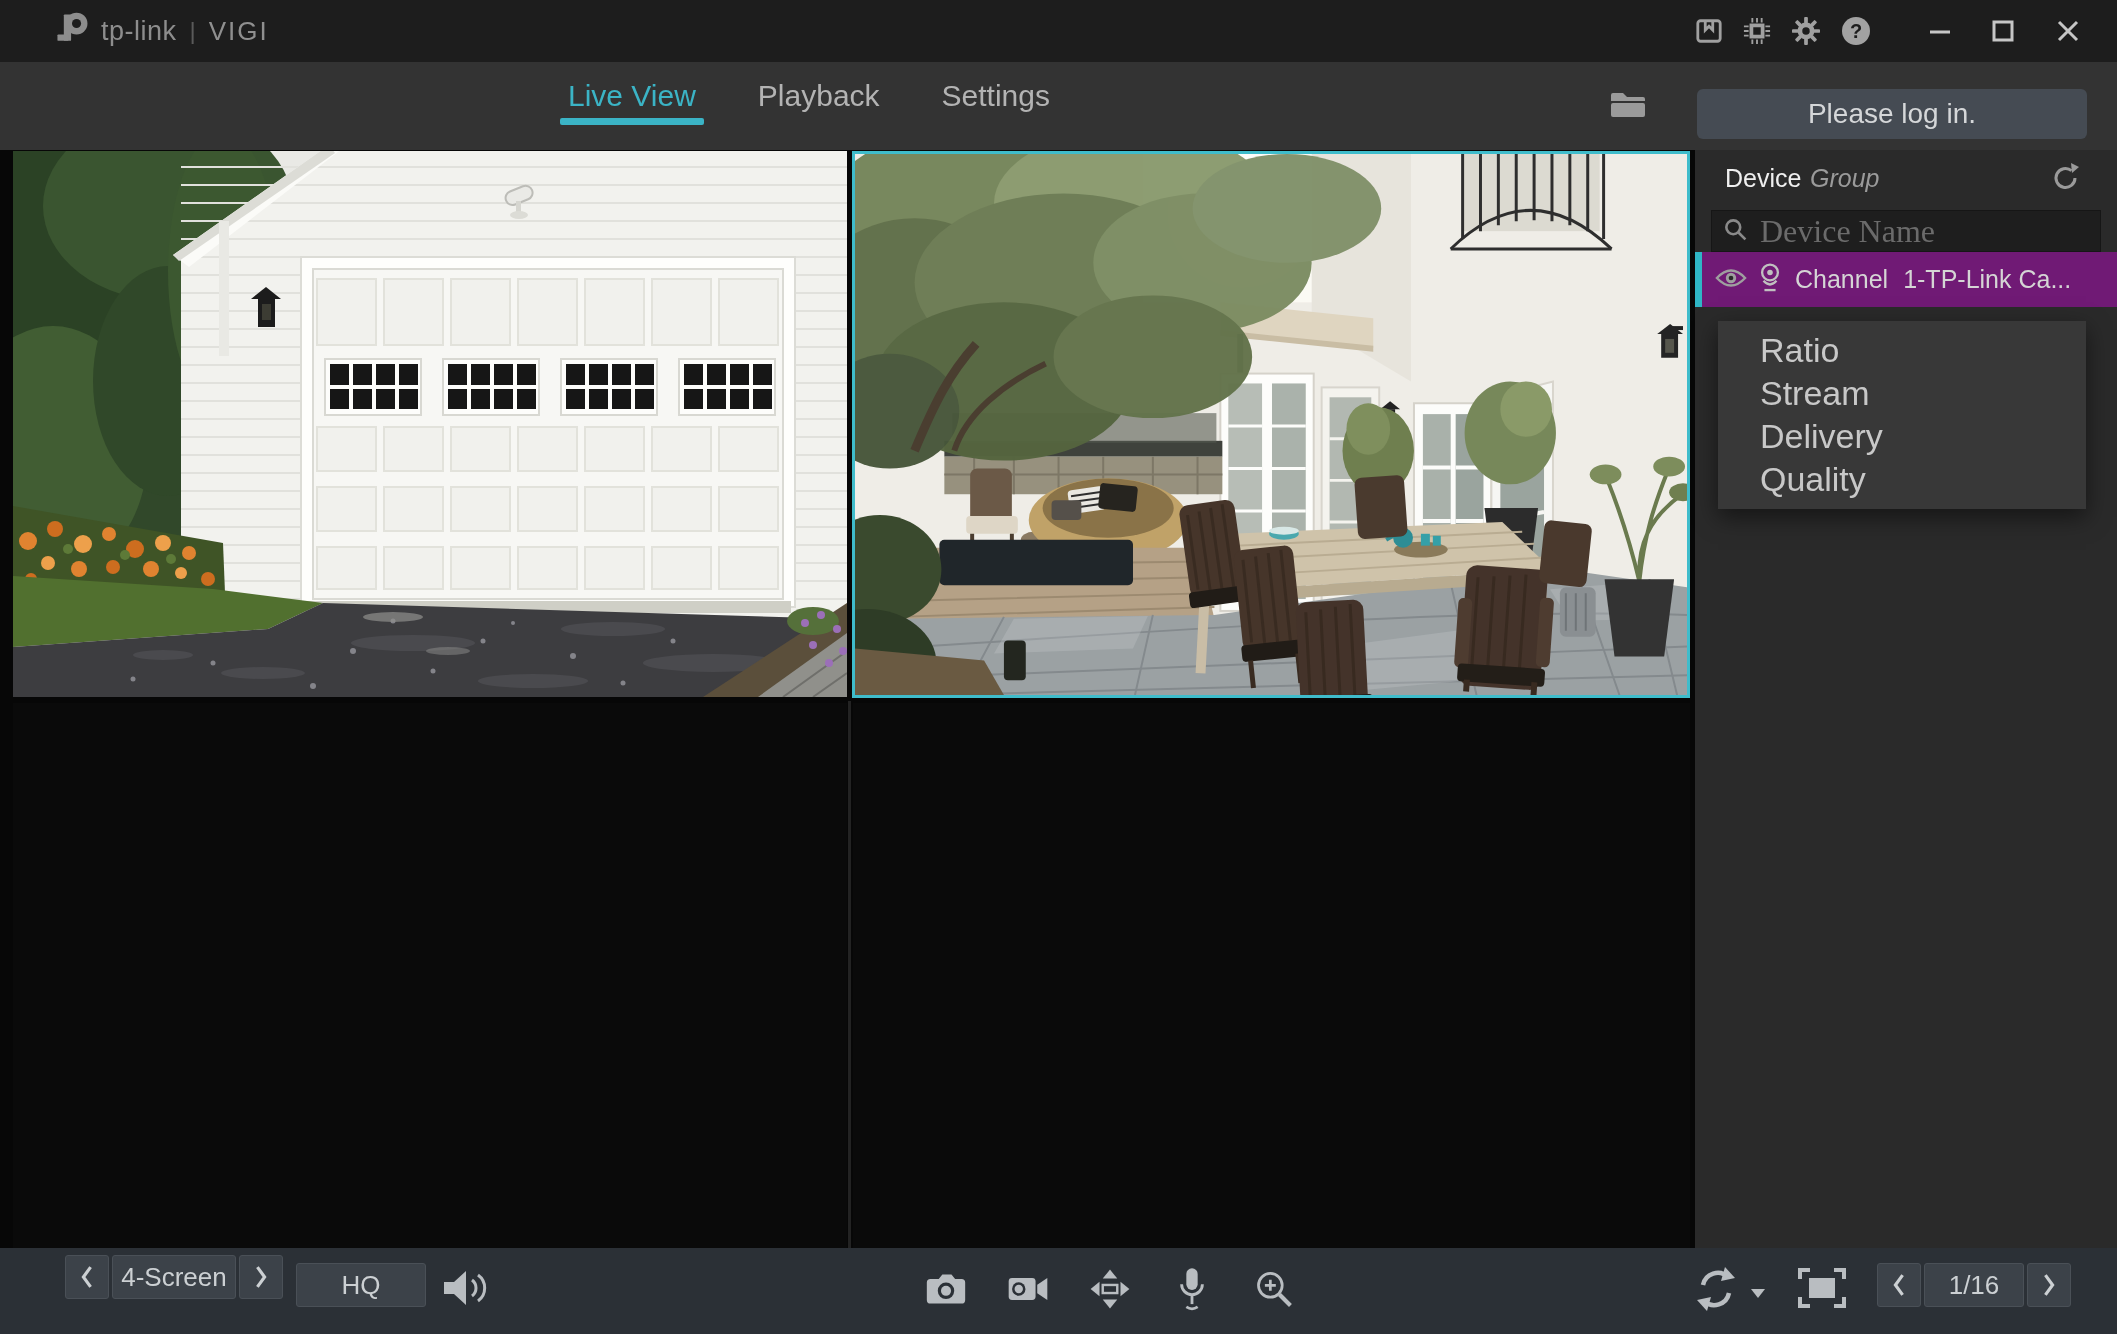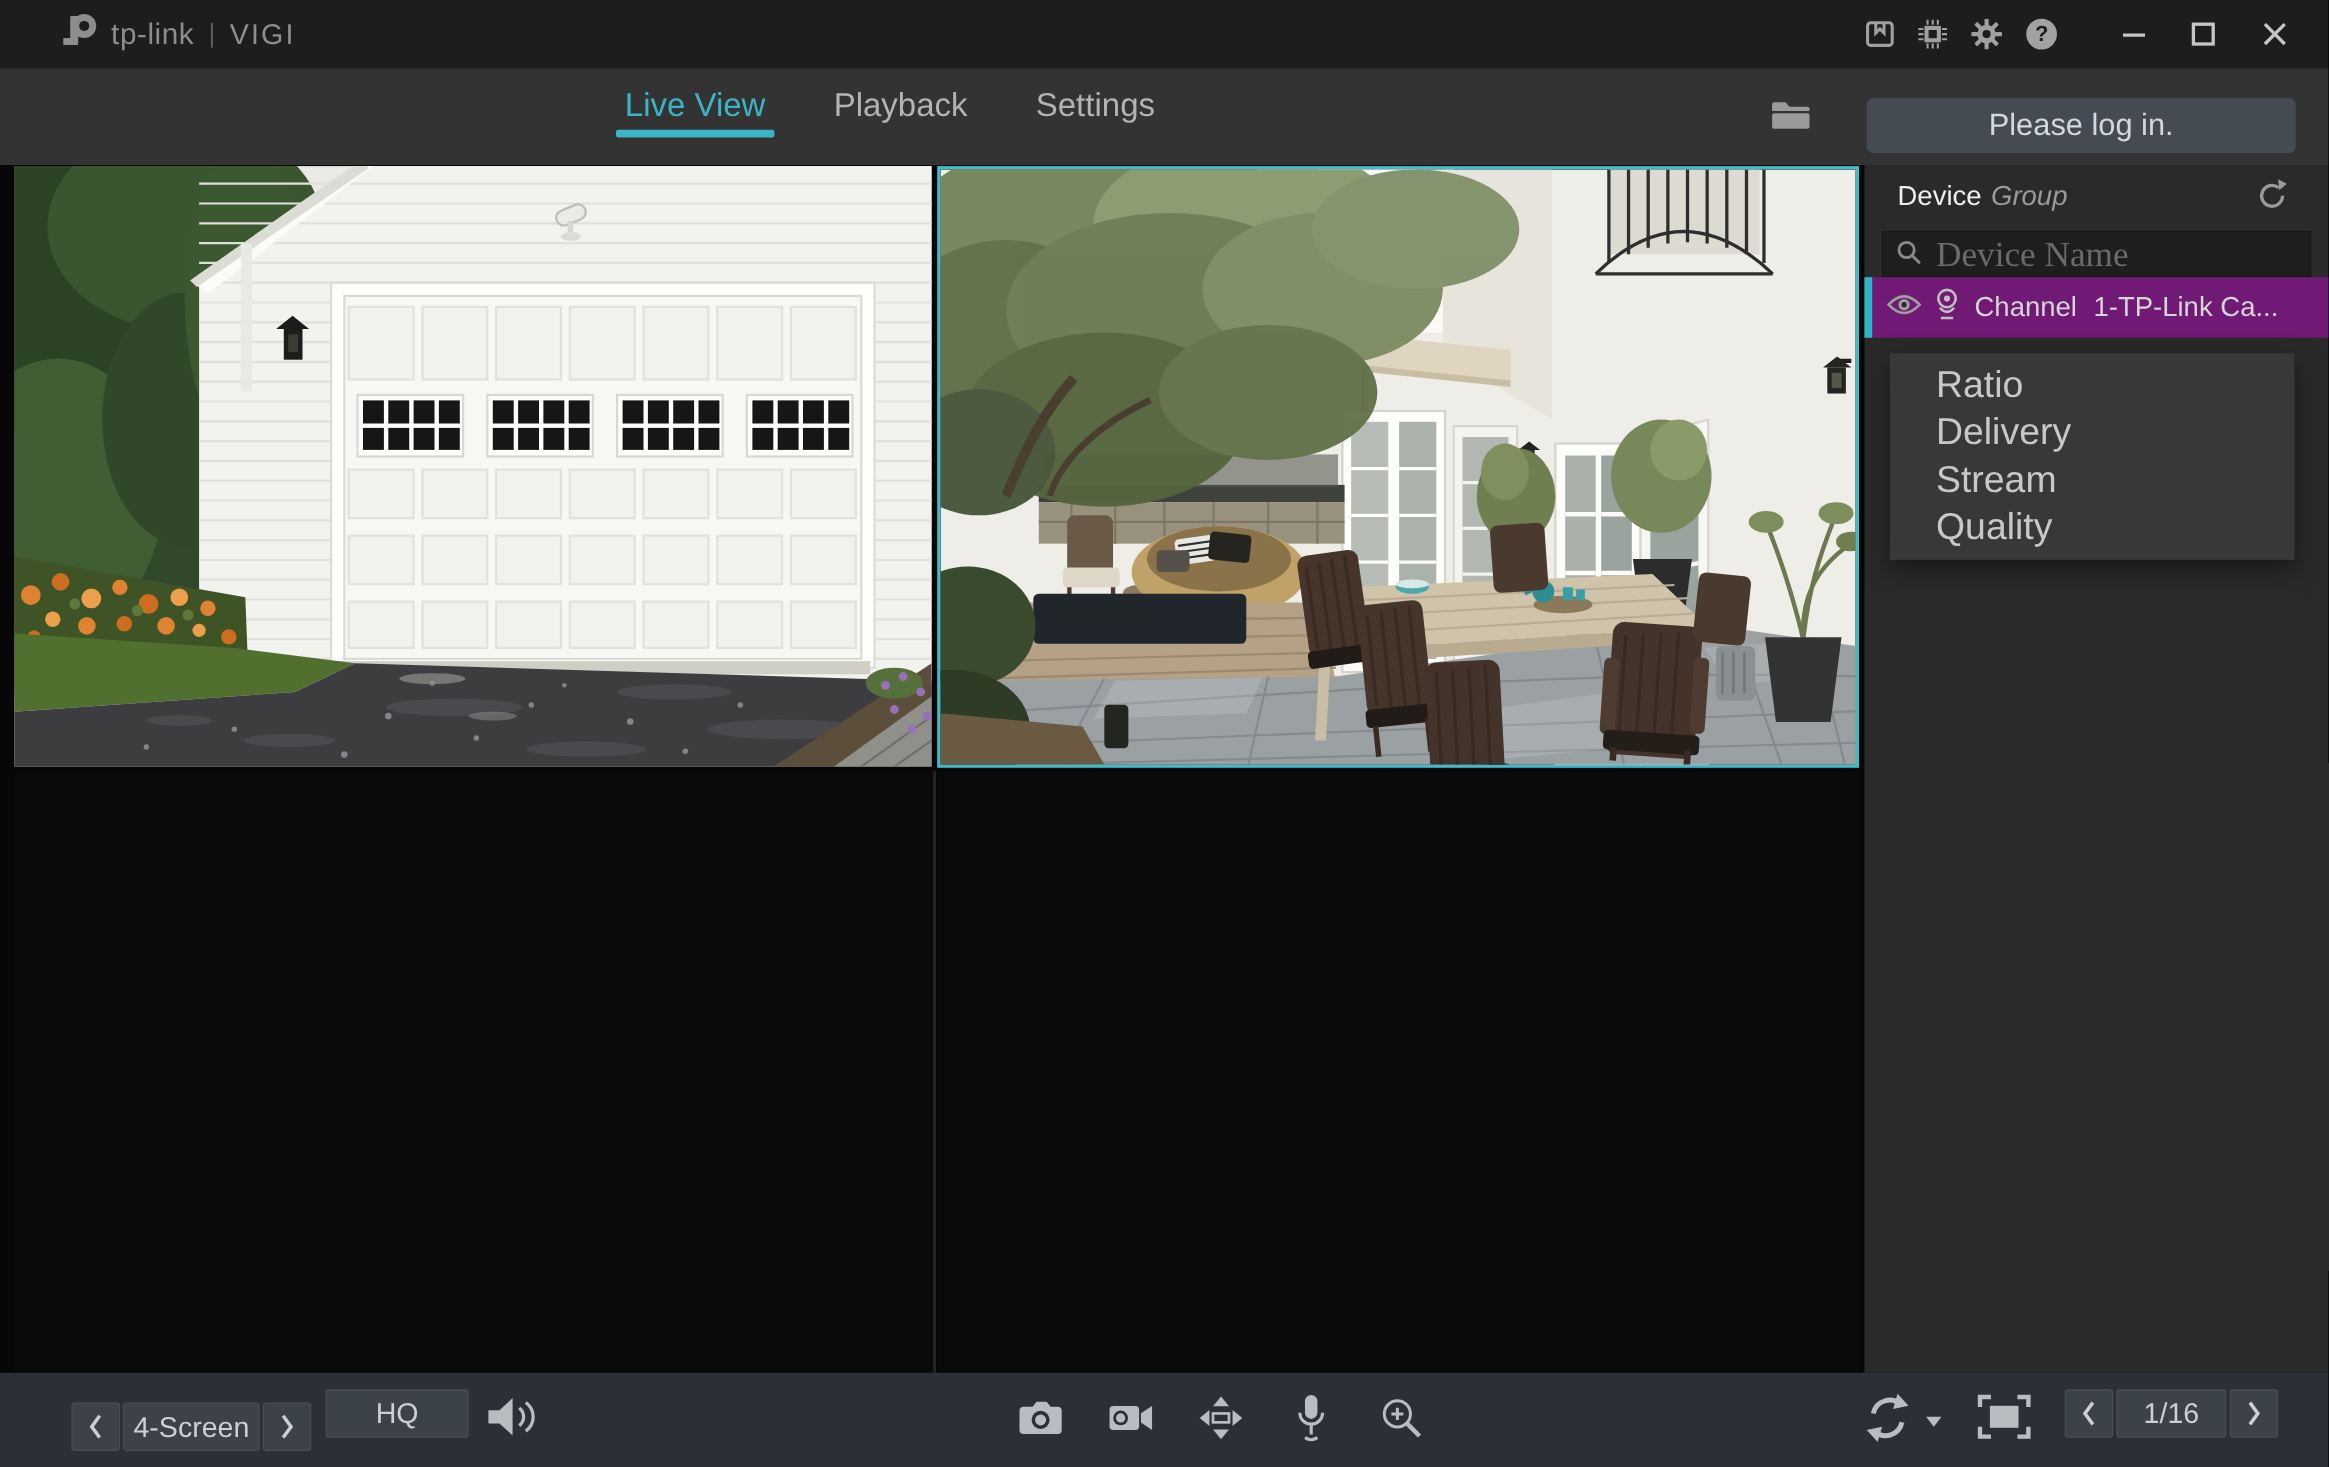--- a/index.html
+++ b/index.html
@@ -50,21 +50,21 @@
          box-sizing:border-box;background:#101010;cursor:pointer;}
   .pane3{position:absolute;left:13px;top:703px;width:834px;height:545px;background:#0a0a0a;cursor:pointer;}
   .pane4{position:absolute;left:853px;top:703px;width:837px;height:545px;background:#0a0a0a;cursor:pointer;}
   .vdivider{position:absolute;left:848px;top:701px;width:3px;height:547px;background:#232323;}
   svg.scene{display:block;width:100%;height:100%;}
 
   
   .toolbar{position:absolute;left:0;top:1248px;width:2117px;height:86px;background:#2b3036;}
   .tbtn{height:44px;box-sizing:border-box;background:#3c4249;border:1px solid #4a5057;border-radius:3px;
         color:#ccd0d3;font-size:26px;display:flex;align-items:center;justify-content:center;cursor:pointer;}
-  .group-left{position:absolute;left:45px;top:27px;display:flex;gap:3px;padding-left:20px;}
+  .group-left{position:absolute;left:45px;top:7px;display:flex;gap:3px;padding-left:20px;}
   .chev{width:44px;}
   .screen-btn{width:124px;}
   .hq-btn{position:absolute;left:296px;top:15px;width:130px;}
   .speaker-btn{position:absolute;left:440px;top:15px;width:54px;height:50px;display:flex;align-items:center;cursor:pointer;}
   .center-icons{position:absolute;left:925px;top:15px;display:flex;gap:40px;}
   .cicon{width:42px;height:52px;display:flex;align-items:center;justify-content:center;cursor:pointer;}
   .rotate-btn{position:absolute;left:1692px;top:17px;width:48px;height:50px;cursor:pointer;}
   .caret-btn{position:absolute;left:1750px;top:38px;width:16px;height:12px;cursor:pointer;}
   .fs-btn{position:absolute;left:1797px;top:17px;width:50px;height:50px;cursor:pointer;}
   .pager{position:absolute;left:1877px;top:15px;display:flex;gap:3px;}
@@ -210,22 +210,22 @@
           <path d="M7 20 q7 8 14 0" fill="none" stroke="#c0c0c0" stroke-width="2.5"></path>
           <path d="M8 30 h12" stroke="#c0c0c0" stroke-width="2.5"></path>
         </svg>
       </span>
       <span class="lbl" style="margin-left:12px">Channel</span>
       <span class="lbl" style="margin-left:15px">1-TP-Link Ca...</span>
     </div>
 
     <div class="ctx-menu">
       <div class="ctx-item">Ratio</div>
+      <div class="ctx-item">Stream</div>
       <div class="ctx-item">Delivery</div>
-      <div class="ctx-item">Stream</div>
       <div class="ctx-item">Quality</div>
     </div>
   </div>
 
   <div class="pane1">
     <svg class="scene" viewBox="0 0 834 546" preserveAspectRatio="none">
       <rect width="834" height="546" fill="#e9e9e5"></rect>
 
       <rect x="0" y="0" width="210" height="480" fill="#31482a"></rect>
       <ellipse cx="55" cy="110" rx="120" ry="150" fill="#2b4225"></ellipse>

